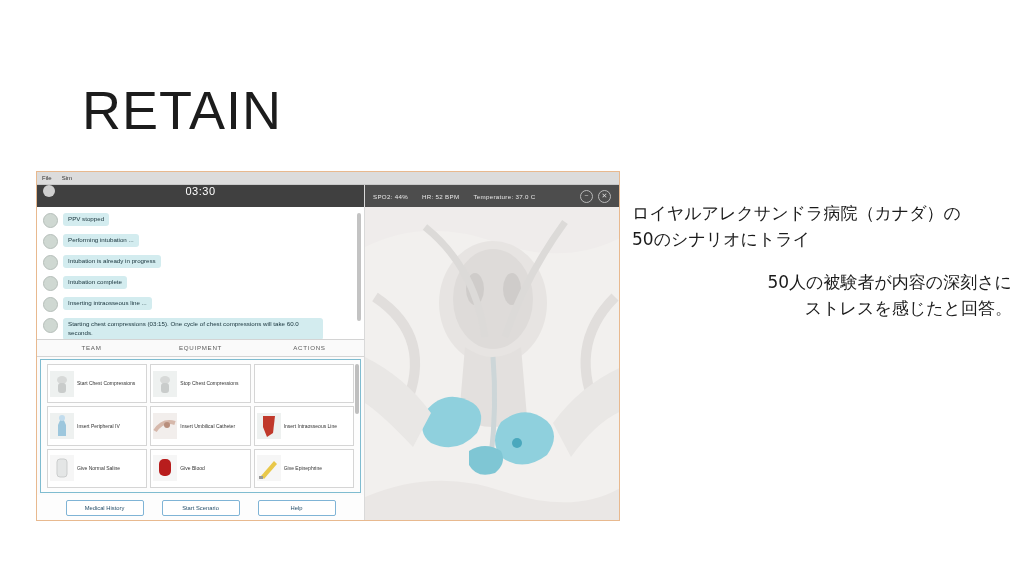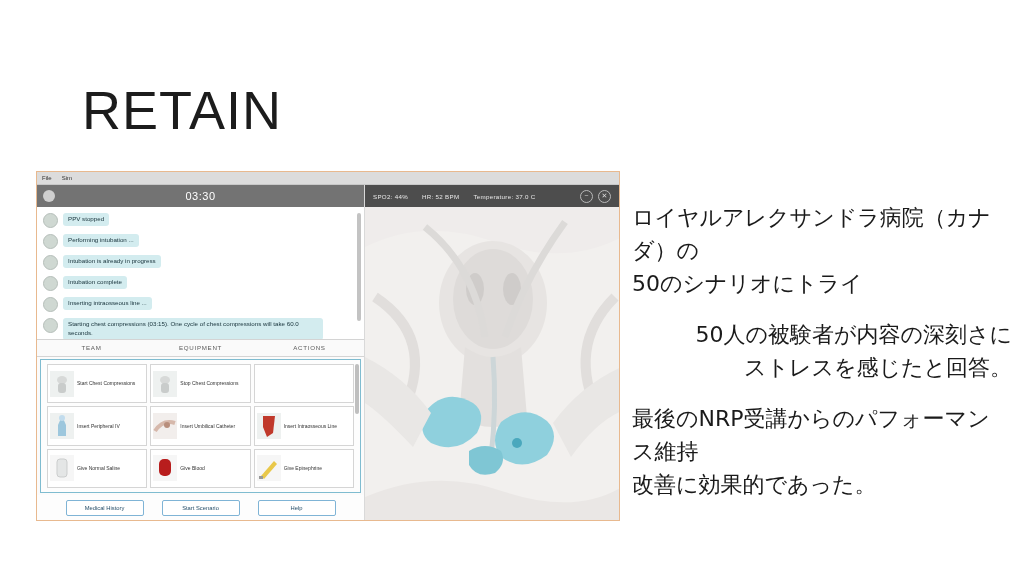--- a/index.html
+++ b/index.html
@@ -29,21 +29,21 @@
     letter-spacing: 1px;
     font-family: "Liberation Sans", sans-serif;
   }
 
   
   .notes {
     position: absolute;
     left: 632px;
     top: 172px;
     width: 380px;
-    font-size: 22px;
+    font-size: 17px;
     line-height: 1.5;
     color: #1a1a1a;
     font-family: "DejaVu Sans", sans-serif;
   }
   .notes p { margin: 0 0 18px 0; }
 
   
   .app-window {
     position: absolute;
     left: 36px;
@@ -79,23 +79,23 @@
   
   .left-col {
     width: 327px;
     display: flex;
     flex-direction: column;
     background: #fbfbfb;
     border-right: 1px solid #d9d9d9;
   }
   .timer-bar {
     height: 22px;
-    background: #737373;
-    display: flex;
-    align-items: center;
+    background: #404040;
+    display: flex;
+    align-items: flex-start;
     position: relative;
   }
   .timer-dot {
     width: 12px; height: 12px;
     border-radius: 50%;
     background: #cfcfcf;
     margin-left: 6px;
   }
   .timer-text {
     position: absolute;
@@ -476,17 +476,15 @@
       </div>
 
     </div>
   </div>
 
   <div class="notes">
     <p style="white-space:pre-line;">ロイヤルアレクサンドラ病院（カナダ）の
 50のシナリオにトライ</p>
     <p style="white-space:pre-line;text-align:right;">50人の被験者が内容の深刻さに
 ストレスを感じたと回答。</p>
-    <p style="white-space:pre-line;">最後のNRP受講からのパフォーマンス維持
-改善に効果的であった。</p>
   </div>
 
 </div>
 
 </body></html>

